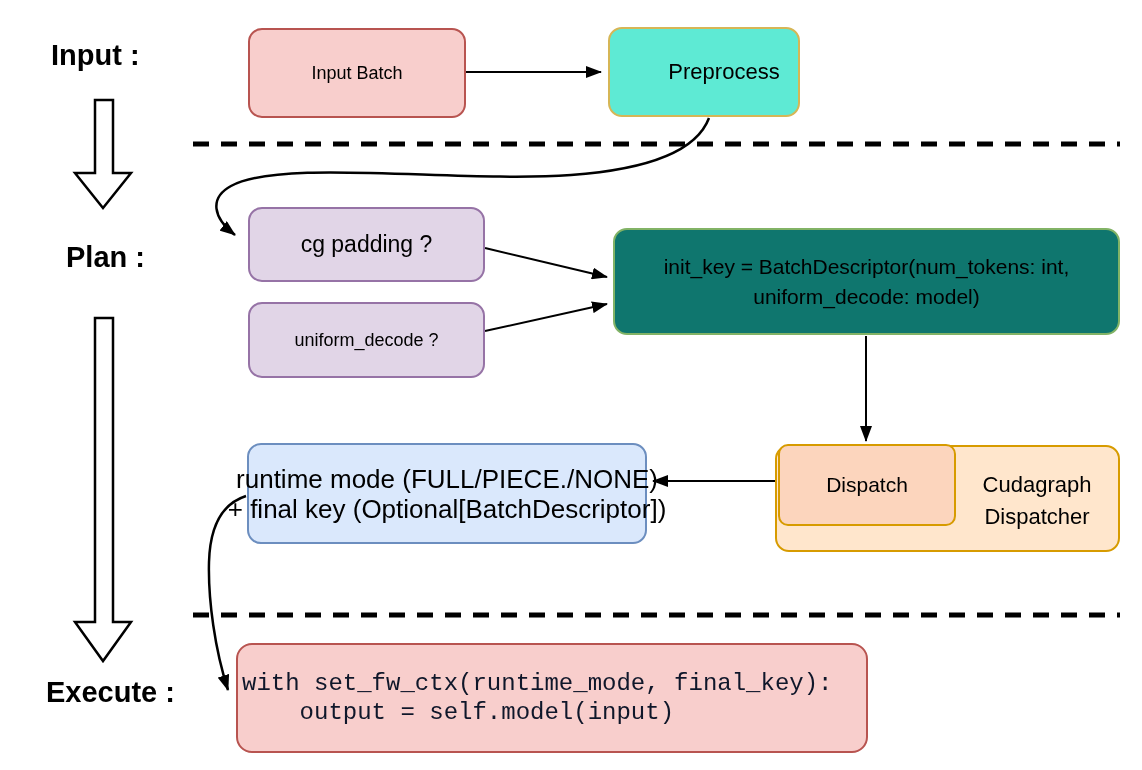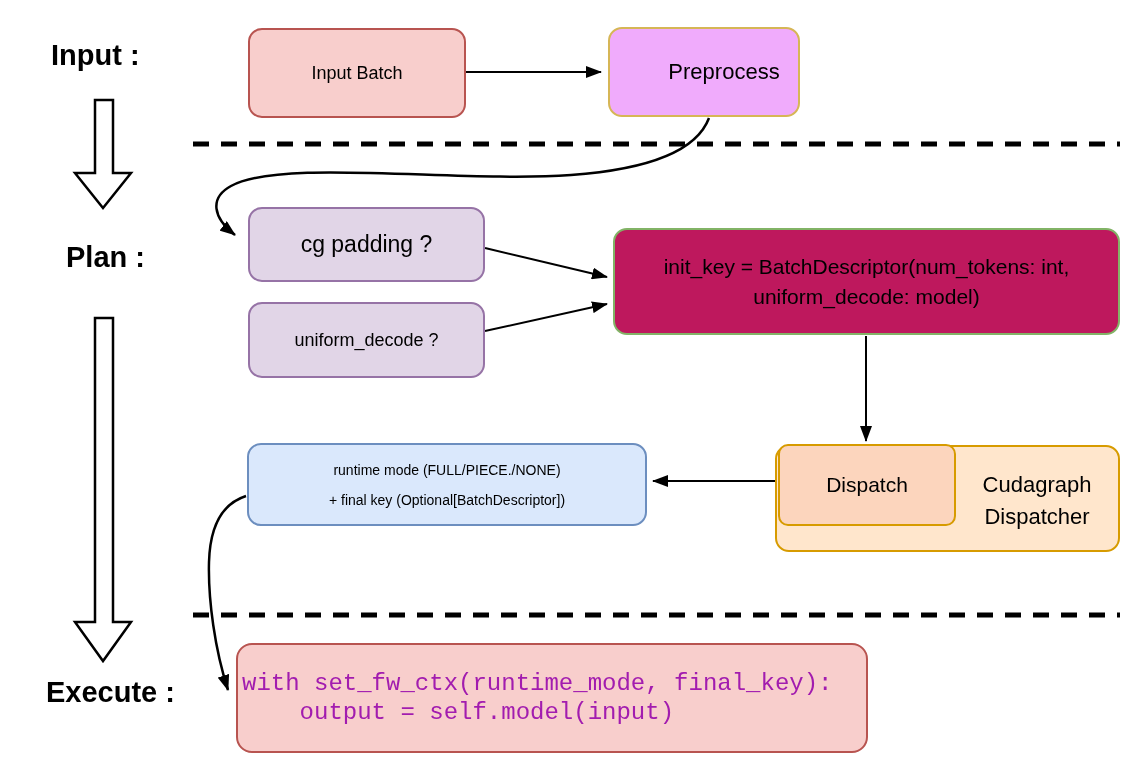--- a/index.html
+++ b/index.html
@@ -10,43 +10,43 @@
   .stage-label{
     position:absolute;font-size:29px;font-weight:bold;color:#000000;white-space:nowrap;
   }
   .node{
     position:absolute;box-sizing:border-box;border-radius:14px;border:2px solid #000;
     display:flex;flex-direction:column;align-items:center;justify-content:center;
     text-align:center;line-height:1.35;
   }
   .node .ln{display:block;white-space:nowrap;}
   .red    {background:#f8cecc;border-color:#b85450;}
-  .yellow {background:#f0abfc;border-color:#d6b656;padding-left:40px;}
+  .yellow {background:#5eead4;border-color:#d6b656;padding-left:40px;}
   .purple {background:#e1d5e7;border-color:#9673a6;}
-  .green  {background:#be185d;border-color:#82b366;}
+  .green  {background:#0f766e;border-color:#82b366;}
   .blue   {background:#dae8fc;border-color:#6c8ebf;}
   .orange-light{background:#ffe6cc;border-color:#d79b00;}
   .orange-dark {background:#fcd5bd;border-color:#d79b00;}
 
   #input-batch   {left:225px;top:28px;width:218px;height:90px;font-size:18px;}
   #preprocess    {left:585px;top:27px;width:192px;height:90px;font-size:22px;}
   #cg-padding    {left:225px;top:207px;width:237px;height:75px;font-size:23px;}
   #uniform-decode{left:225px;top:302px;width:237px;height:76px;font-size:18px;}
   #init-key      {left:590px;top:228px;width:507px;height:107px;font-size:21px;line-height:30px;}
-  #runtime-mode  {left:224px;top:443px;width:400px;height:83px;font-size:14px;line-height:30px;}
+  #runtime-mode  {left:224px;top:443px;width:400px;height:101px;font-size:26px;line-height:30px;}
   #dispatcher-box{left:752px;top:445px;width:345px;height:107px;}
   #dispatch-box  {left:755px;top:444px;width:178px;height:82px;font-size:21px;border-radius:10px;}
   #dispatcher-label{
     position:absolute;left:933px;top:469px;width:162px;text-align:center;
     font-size:22px;line-height:32px;
   }
   #execute-code{
     left:213px;top:643px;width:632px;height:110px;border-radius:16px;
     align-items:flex-start;justify-content:center;padding-left:4px;
-    font-family:"Liberation Mono",monospace;font-size:24px;line-height:29px;color:#a21caf;
+    font-family:"Liberation Mono",monospace;font-size:24px;line-height:29px;color:#0f172a;
     text-align:center;
   }
   #execute-code .ln{white-space:pre;}
   #connectors{position:absolute;left:0;top:0;pointer-events:none;}
 </style>
 </head>
 <body>
 
 <div id="canvas">
 

